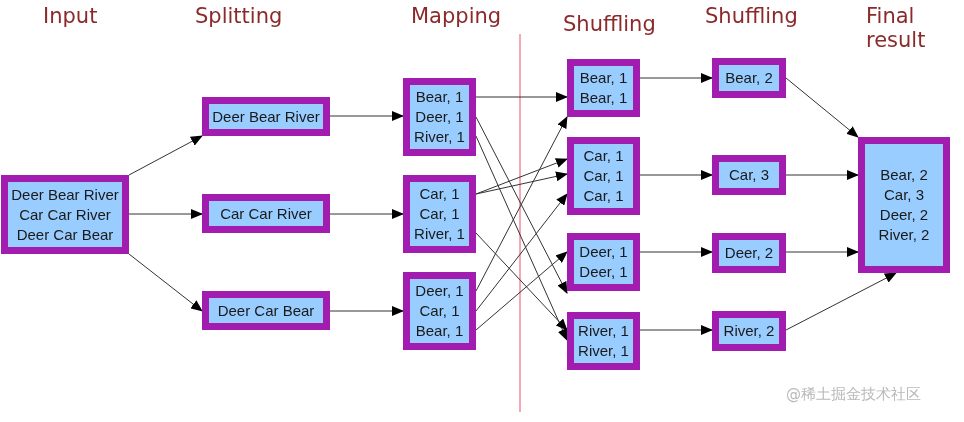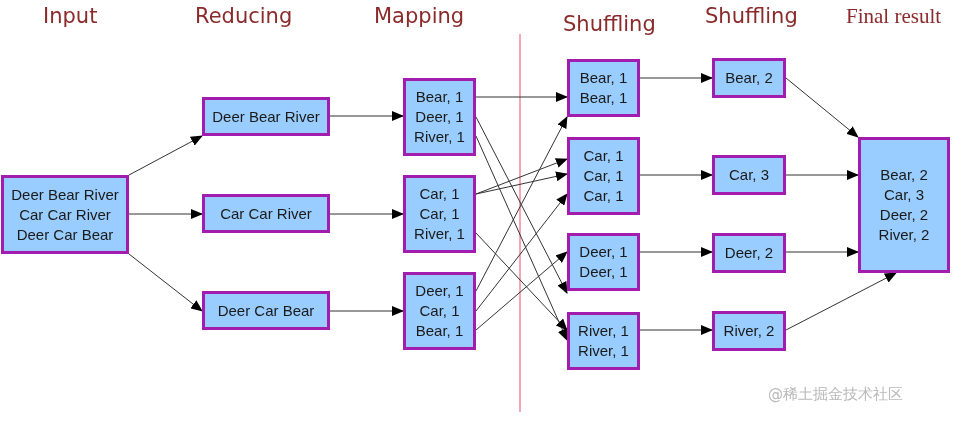--- a/index.html
+++ b/index.html
@@ -1,31 +1,31 @@
 <!DOCTYPE html>
 <html><head>
 <meta charset="utf-8">
 <style>
   html, body { margin:0; padding:0; background:#ffffff; }
   body { width:964px; height:422px; position:relative; overflow:hidden; font-family:"Liberation Sans", sans-serif; }
   .stage { position:absolute; left:0; top:0; font-family:"DejaVu Sans", sans-serif; font-size:21px; color:#8b2a2a; }
   svg { position:absolute; left:0; top:0; }
-  .box { position:absolute; background:#99ccff; border:3px solid #a21caf; box-sizing:border-box; display:flex; flex-direction:column; align-items:center; justify-content:center; font-family:"Liberation Sans", sans-serif; font-size:15px; color:#1a1a1a; line-height:20px; text-align:center; }
+  .box { position:absolute; background:#99ccff; border:7px solid #a21caf; box-sizing:border-box; display:flex; flex-direction:column; align-items:center; justify-content:center; font-family:"Liberation Sans", sans-serif; font-size:15px; color:#1a1a1a; line-height:20px; text-align:center; }
   .divider { position:absolute; left:519px; top:34px; width:2px; height:378px; background:#f4a7b9; }
-  .watermark { position:absolute; left:768px; top:385px; font-family:"DejaVu Sans", sans-serif; font-size:15px; color:#b9b9b9; }
+  .watermark { position:absolute; left:786px; top:385px; font-family:"DejaVu Sans", sans-serif; font-size:15px; color:#b9b9b9; }
 </style>
 </head>
 <body>
 
 <div class="stage" style="left:8px;top:4px;margin-left:35px;">Input</div>
-<div class="stage" style="left:195px;top:4px;">Reducing</div>
-<div class="stage" style="left:374px;top:4px;">Mapping</div>
+<div class="stage" style="left:195px;top:4px;">Splitting</div>
+<div class="stage" style="left:411px;top:4px;">Mapping</div>
 <div class="stage" style="left:563px;top:4px;margin-top:8px;">Shuffling</div>
 <div class="stage" style="left:705px;top:4px;">Shuffling</div>
-<div class="stage" style="left:846px;top:4px;font-family:Liberation Serif, serif;">Final result</div>
+<div class="stage" style="left:866px;top:4px;">Final result</div>
 
 <div class="divider"></div>
 
 <svg width="964" height="422">
   <defs>
     <marker id="ah" markerWidth="12" markerHeight="10" refX="11" refY="5" orient="auto" markerUnits="userSpaceOnUse">
       <path d="M0,0 L12,5 L0,10 z" fill="#000"></path>
     </marker>
   </defs>
   <g id="arrow-group" stroke="#333" stroke-width="1" fill="none">

